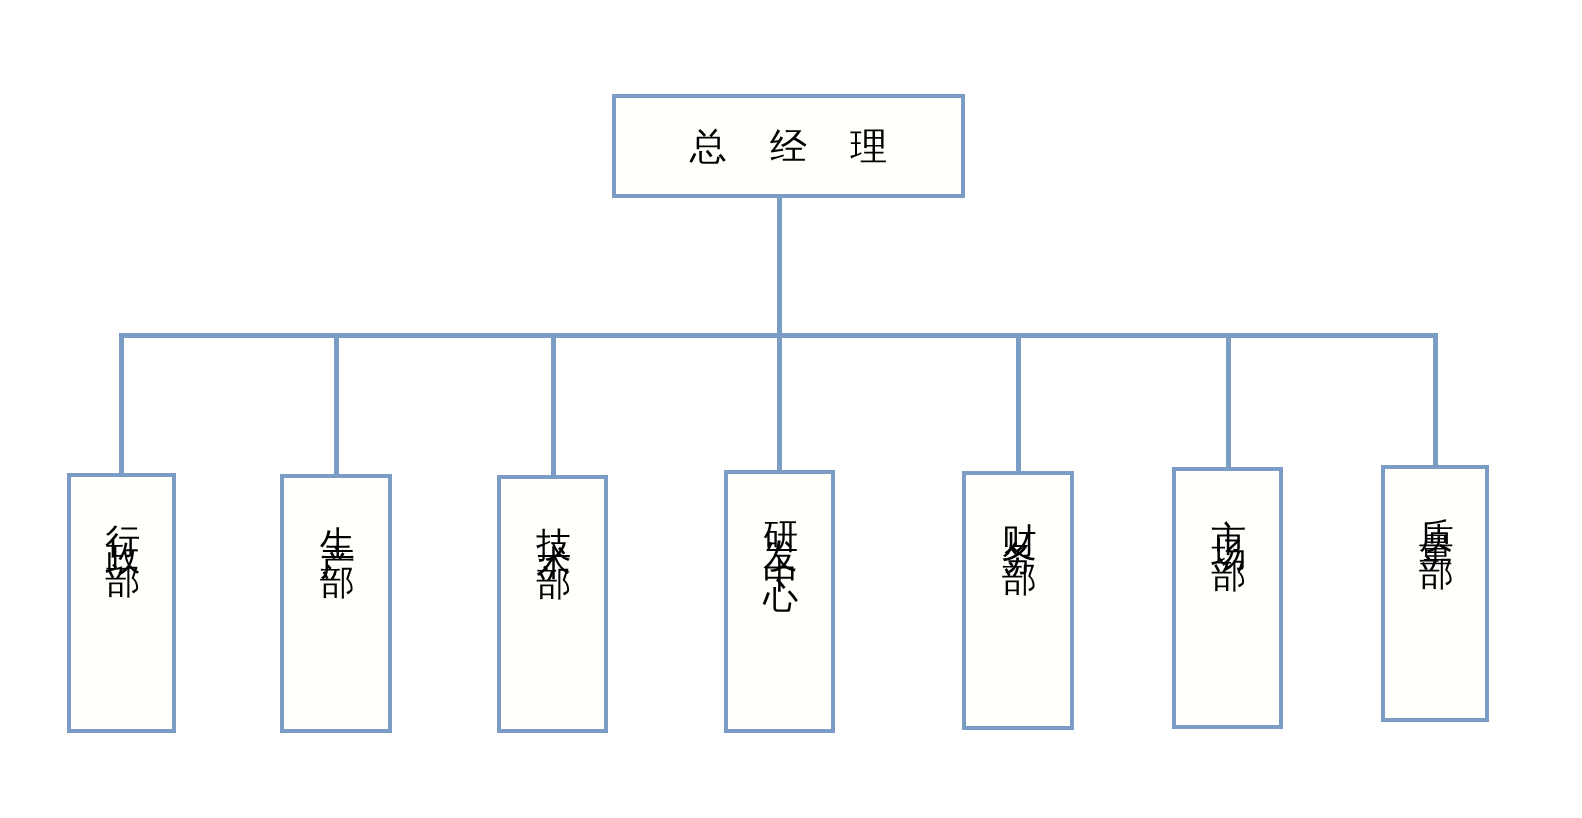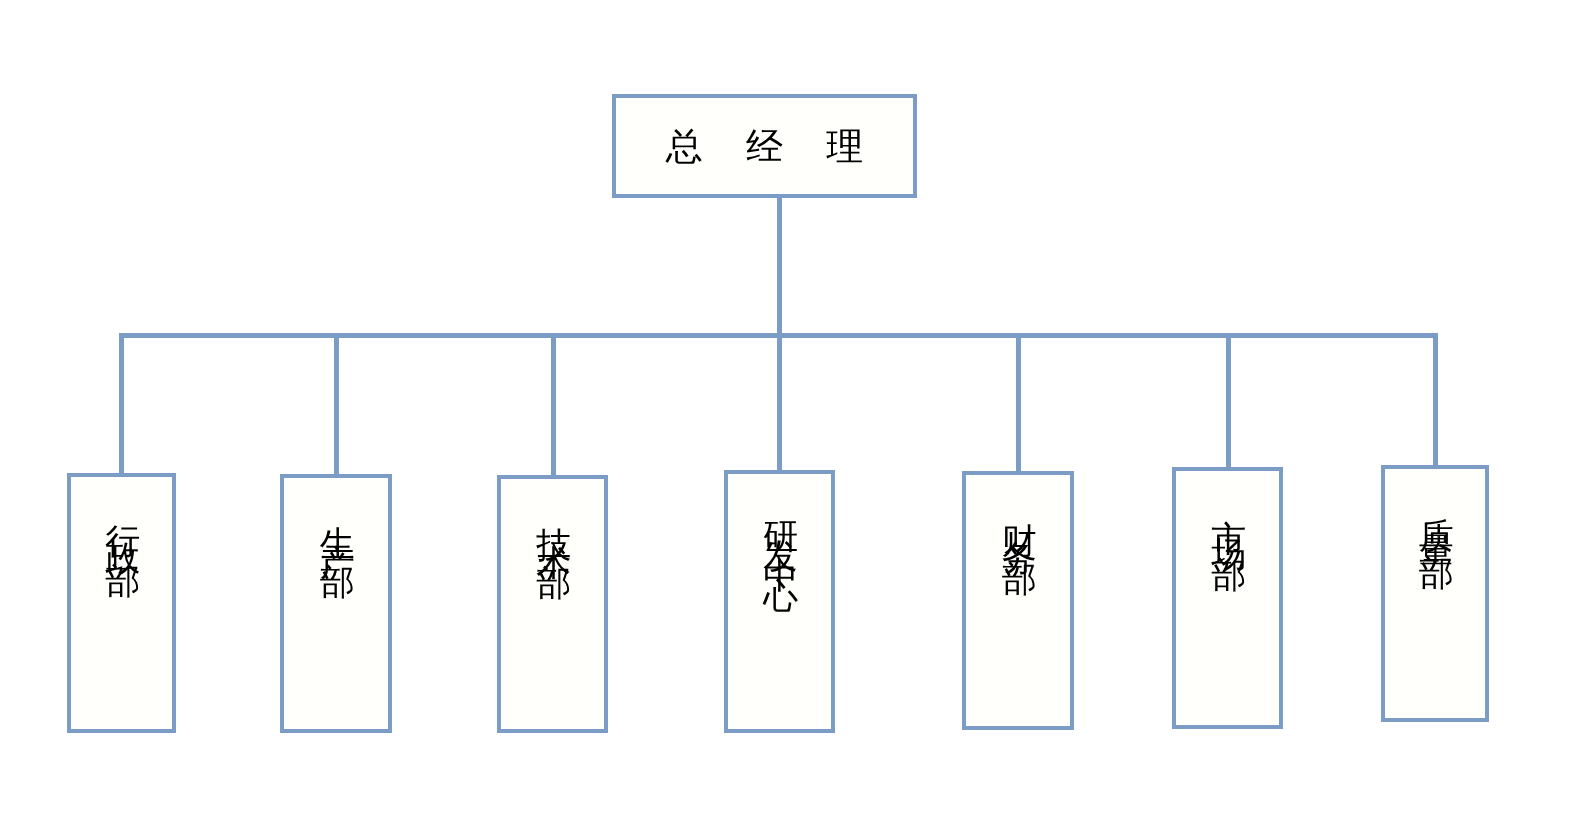--- a/index.html
+++ b/index.html
@@ -25,21 +25,21 @@
     box-sizing: border-box;
     border: 4px solid var(--line, #7b9cc4);
     background: #fffffc;
     display: flex;
     align-items: center;
     justify-content: center;
   }
   .node.root {
     left: 612px;
     top: 94px;
-    width: 305px;
+    width: 353px;
     height: 104px;
   }
   .root-label {
     font-size: 37px;
     letter-spacing: 17px;
     text-indent: 17px;
     color: #000000;
     white-space: nowrap;
     line-height: 1;
   }

